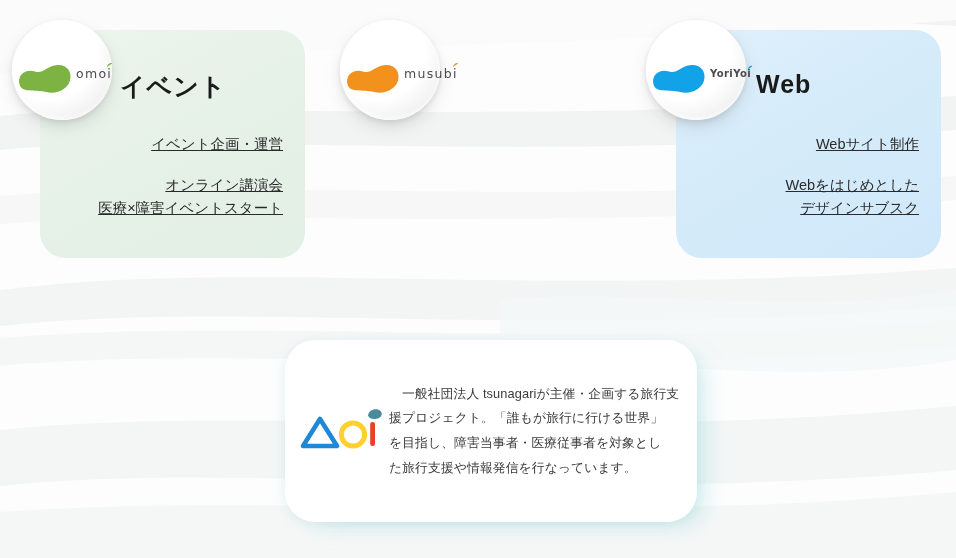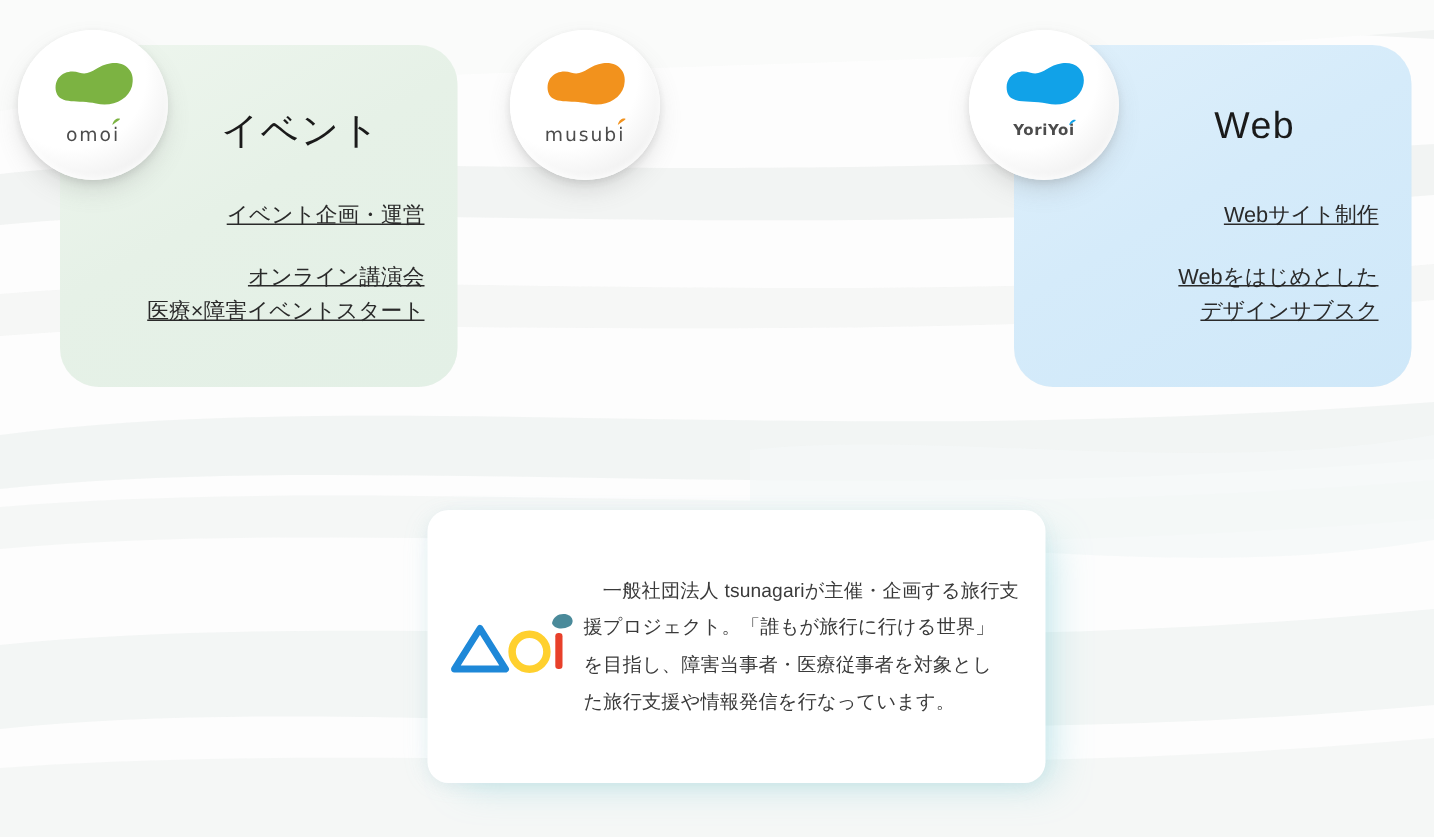--- a/index.html
+++ b/index.html
@@ -32,25 +32,25 @@
   }
   .card-green  { left:40px;  top:30px; background:linear-gradient(150deg,#eef6ee 0%,#e6f1e7 45%,#e3f0e6 100%); }
   .card-cream  { left:358px; top:30px; background:linear-gradient(150deg,#fdf6e2 0%,#fcf2d9 45%,#fbf0d4 100%); }
   .card-blue   { left:676px; top:30px; background:linear-gradient(150deg,#dff0fb 0%,#d5ebfa 45%,#cfe8f9 100%); }
 
   .card-title {
     position:absolute;
     top:40px;
     right:24px;
     left:24px;
-    text-align:center;
+    text-align:left;
     font-size:25px;
     color:#1a1a1a;
     letter-spacing:1px;
-    font-weight:400;
+    font-weight:700;
   }
   .card-title.shift { padding-left:56px; }
 
   .card-lines {
     position:absolute;
     left:18px; right:22px;
     top:104px;
     text-align:right;
     color:#2a2a2a;
     text-decoration:underline;
@@ -70,21 +70,21 @@
     position:absolute;
     width:100px; height:100px;
     border-radius:50%;
     background:
       radial-gradient(circle at 36% 30%, #ffffff 0%, #ffffff 52%, #f4f4f4 72%, #e2e2e2 93%, #d8d8d8 100%);
     box-shadow:
       0 8px 18px -4px rgba(120,120,120,.30),
       0 2px 5px rgba(120,120,120,.16),
       inset 0 -2px 4px rgba(255,255,255,.8);
     z-index:4;
-    display:flex; flex-direction:column; align-items:center;
+    display:flex; flex-direction:row; align-items:center;
     justify-content:flex-start;
     text-align:right;
   }
   .badge-omoi   { left:12px;  top:20px; }
   .badge-musubi { left:340px; top:20px; }
   .badge-yori   { left:646px; top:20px; }
 
   .blob-wrap { margin-top:19px; width:64px; height:36px; }
   .badge-word {
     margin-top:7px;
@@ -95,21 +95,21 @@
     font-family:"DejaVu Sans", sans-serif;
   }
   .badge-word.small { font-size:10px; letter-spacing:.4px;font-weight:bold; }
 
   
   .info-card {
     position:absolute;
     left:285px; top:340px;
     width:412px; height:182px;
     background:#ffffff;
-    border-radius:14px;
+    border-radius:30px;
     box-shadow:
       14px 10px 26px -10px rgba(120,205,215,.40),
       -4px 2px 20px -8px rgba(150,210,220,.22),
       0 2px 10px rgba(190,210,215,.18);
     z-index:3;
     display:flex;
     align-items:center;
     padding:0 22px 0 8px;
   }
   .aoi-logo { width:96px; flex:0 0 96px; display:flex; justify-content:center; }

